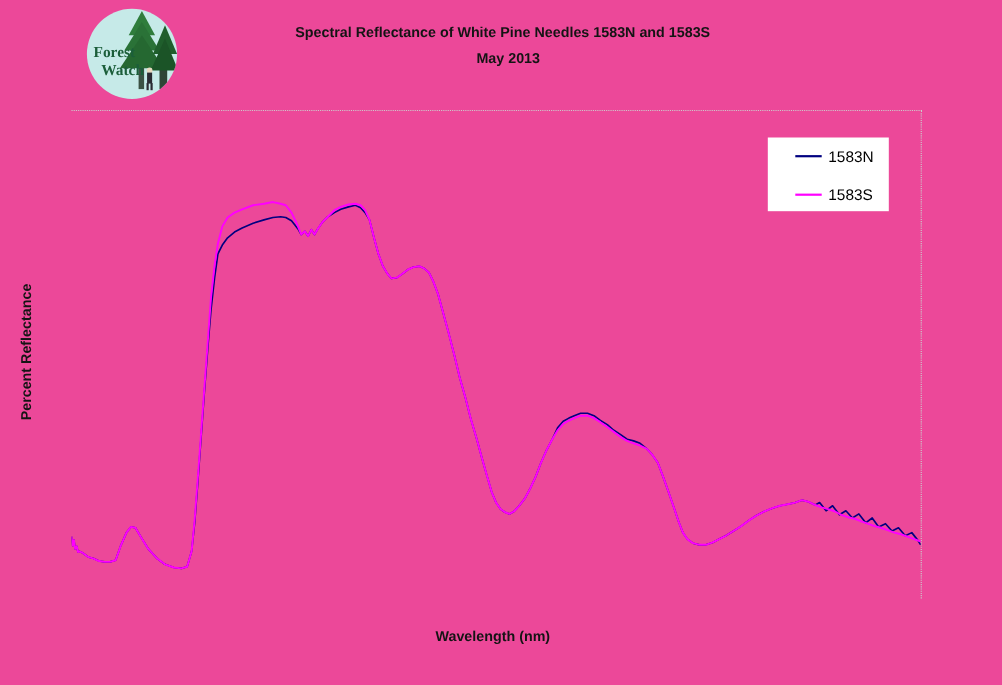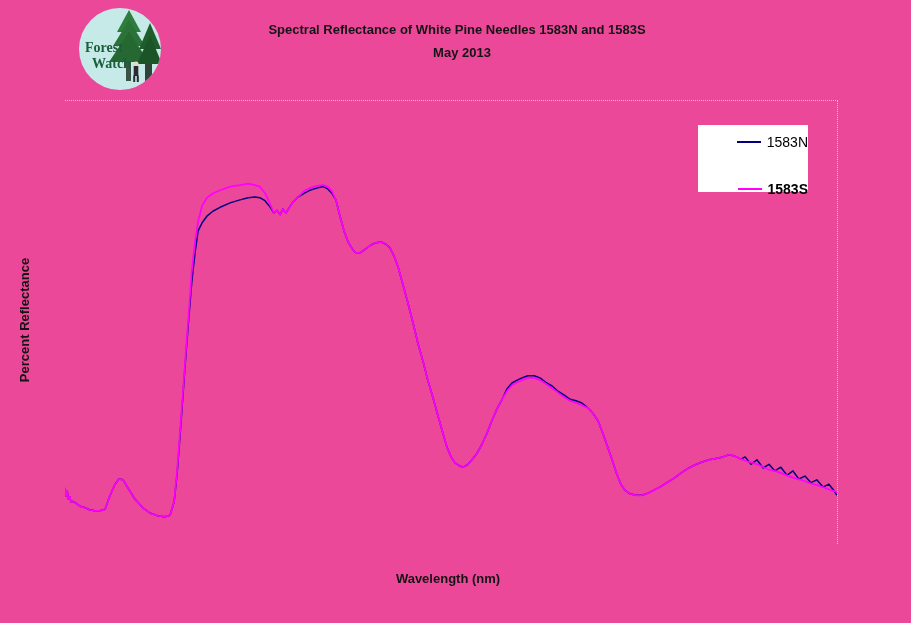--- a/index.html
+++ b/index.html
@@ -7,23 +7,23 @@
   .stage{position:absolute;left:0;top:0;width:911px;height:623px;background:#ec4899;}
   .logo{position:absolute;left:78px;top:7px;width:84px;height:84px;}
   .title1{position:absolute;left:457px;top:22px;transform:translateX(-50%);
     color:#141414;font-size:13px;font-weight:bold;white-space:nowrap;}
   .title2{position:absolute;left:462px;top:45px;transform:translateX(-50%);
     color:#141414;font-size:13px;font-weight:bold;white-space:nowrap;}
   .plot{position:absolute;left:65px;top:100px;width:772px;height:443px;
     border-top:1px dotted #cccccc;border-right:1px dotted #cccccc;}
   .plot svg{position:absolute;left:0;top:0;}
   .legend{position:absolute;left:698px;top:125px;width:110px;height:67px;background:#ffffff;}
-  .legend-item{position:absolute;left:0;width:110px;height:18px;display:flex;align-items:center;justify-content:flex-end;}
+  .legend-item{position:absolute;left:0;width:110px;height:18px;display:flex;align-items:center;}
   .legend-item.row0{top:8px;}
-  .legend-item.row1{top:55px;font-weight:bold;}
+  .legend-item.row1{top:43px;}
   .legend-swatch{display:inline-block;width:24px;height:2px;margin-left:25px;}
   .legend-label{color:#000;font-size:14px;margin-left:6px;letter-spacing:0px;}
   .xlabel{position:absolute;left:448px;top:571px;transform:translateX(-50%);
     color:#141414;font-size:13px;font-weight:bold;white-space:nowrap;}
   .ylabel{position:absolute;left:24px;top:320px;transform:translate(-50%,-50%) rotate(-90deg);
     color:#141414;font-size:13px;font-weight:bold;white-space:nowrap;}
 </style>
 </head>
 <body>
 

